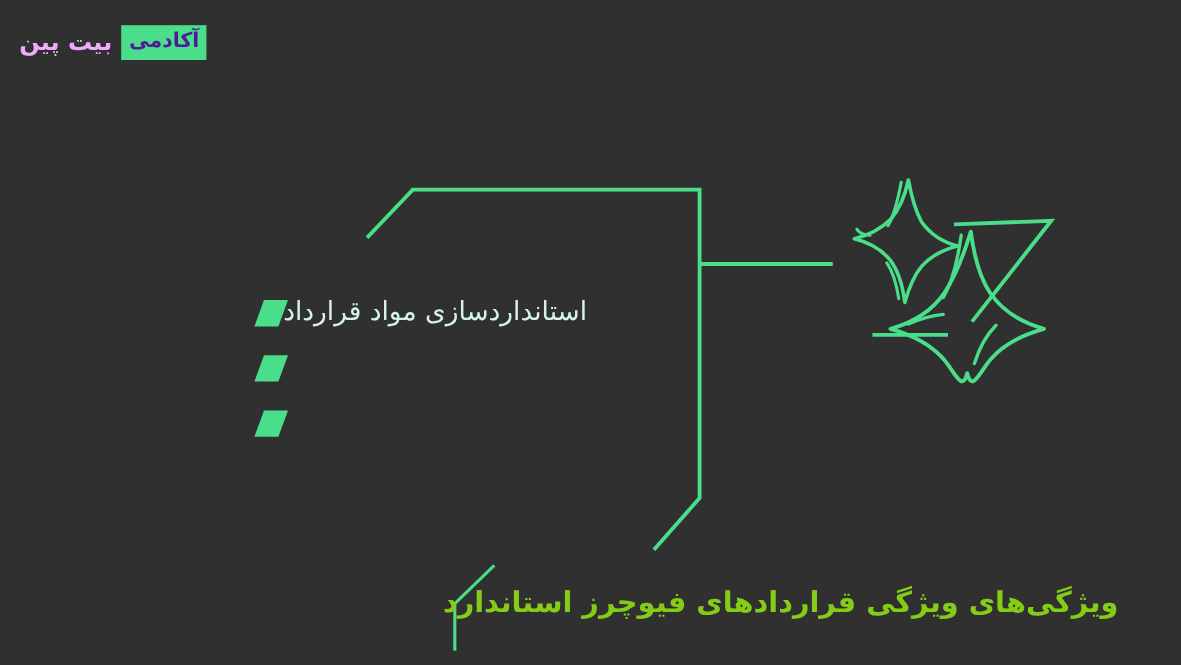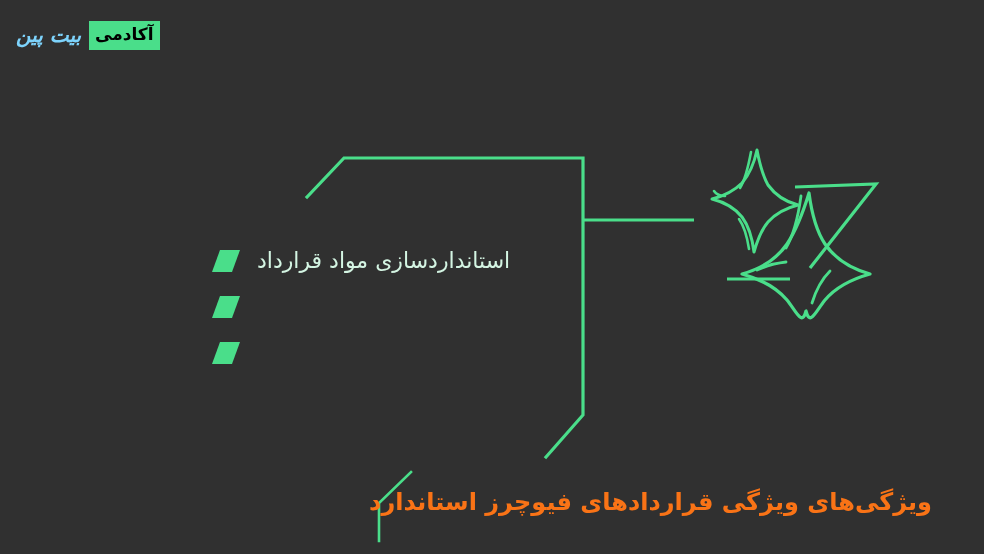--- a/index.html
+++ b/index.html
@@ -31,39 +31,38 @@
     top: 20px;
     display: flex;
     flex-direction: row;
     align-items: center;
     gap: 0px;
     height: 30px;
     direction: rtl;
   }
   #logo .badge {
     background: #4ADE8A;
-    color: #000000;
+    color: #4c1d95;
     font-size: 17px;
     font-weight: 700;
     line-height: 1;
     padding: 5px 6px 7px 6px;
     letter-spacing: -0.3px;
     white-space: nowrap;
     order: 1;
   }
   #logo .wordmark {
-    color: #7dd3fc;
+    color: #f0abfc;
     font-size: 20px;
     font-weight: 700;
     line-height: 1;
     padding-right: 8px;
     white-space: nowrap;
     letter-spacing: -0.5px;
     order: 2;
-    font-style: italic;
   }
 
   
   #frame-svg {
     position: absolute;
     left: 0;
     top: 0;
     width: 984px;
     height: 554px;
     pointer-events: none;
@@ -76,21 +75,21 @@
     top: 238px;
     width: 340px;
     direction: rtl;
     text-align: left;
   }
   .bullet-row {
     display: flex;
     flex-direction: row-reverse;
     align-items: center;
     justify-content: flex-start;
-    gap: 21px;
+    gap: 0;
     height: 46px;
   }
   .bullet-mark {
     flex: 0 0 auto;
     width: 20px;
     height: 22px;
     background: #4ADE8A;
     transform: skewX(-20deg);
   }
   .bullet-text {
@@ -104,21 +103,21 @@
   
   #bottom-title {
     position: absolute;
     left: 392px;
     top: 486px;
     width: 540px;
     direction: rtl;
     text-align: left;
   }
   #bottom-title .title-text {
-    color: #f97316;
+    color: #84cc16;
     font-size: 24px;
     font-weight: 700;
     line-height: 1.4;
     white-space: nowrap;
     letter-spacing: -0.4px;
     text-align: center;
   }
 </style>
 </head>
 <body>

